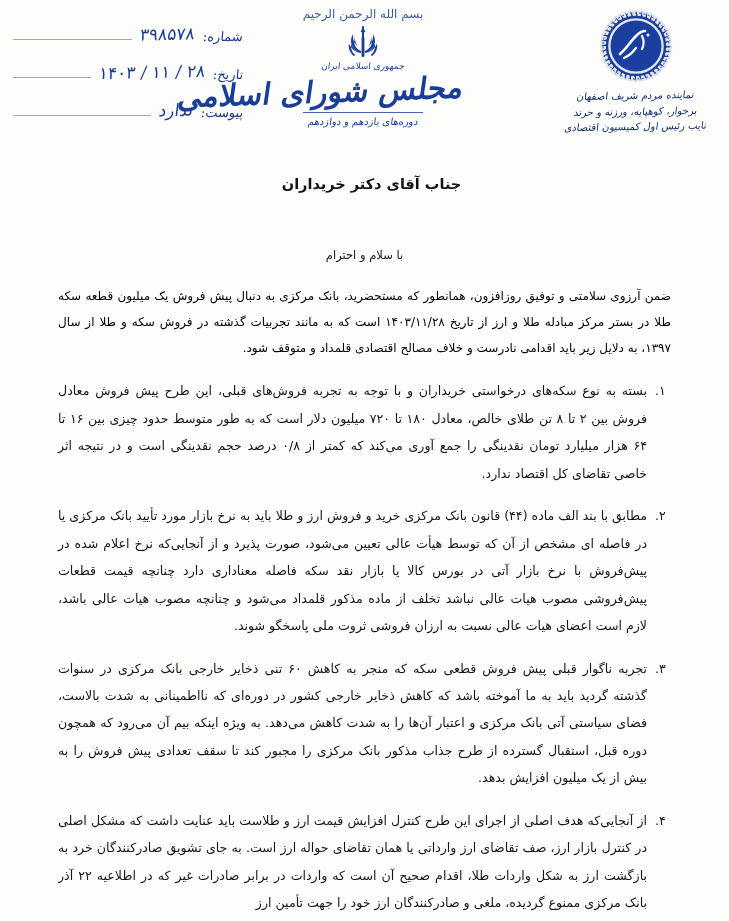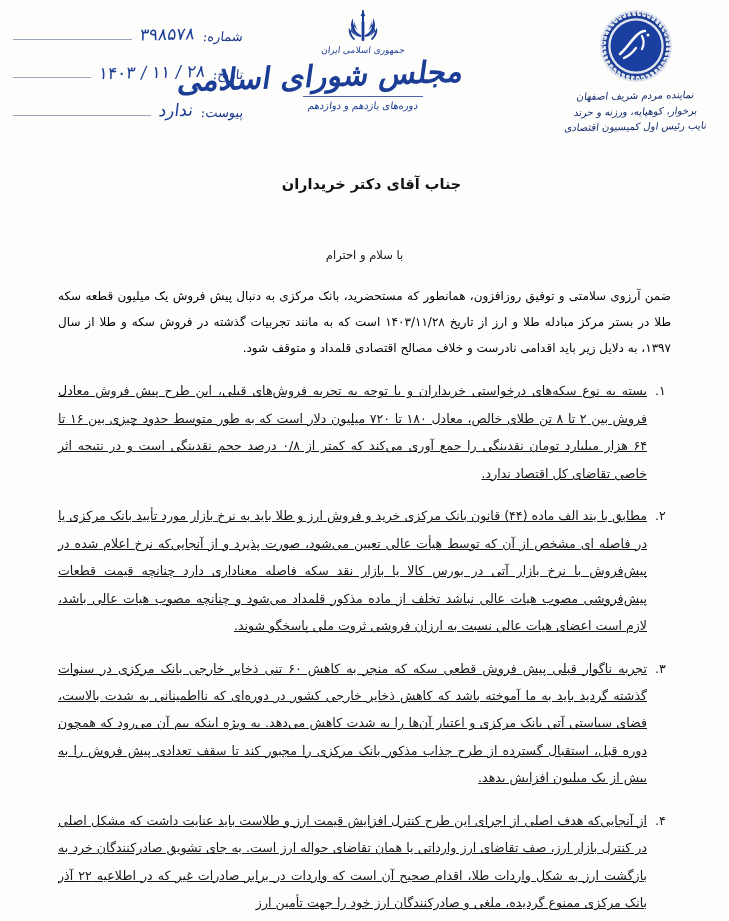--- a/index.html
+++ b/index.html
@@ -206,21 +206,20 @@
     min-width: 16px;
     text-align: left;
   }
   .list-text {
     flex: 1 1 auto;
     font-size: 12.6px;
     line-height: 2.18;
     text-align: justify;
     text-justify: inter-word;
     color: #14161a;
-    text-decoration: underline;
   }
   .clipped {
     overflow: hidden;
   }
   .scan-fade {
     position: absolute;
     left: 0; right: 0; bottom: 0;
     height: 3px;
     background: #fdfdfb;
   }
@@ -244,20 +243,21 @@
         <span class="reg-rule"></span>
       </div>
       <div class="reg-row">
         <span class="reg-label">پیوست:</span>
         <span class="reg-value">ندارد</span>
         <span class="reg-rule"></span>
       </div>
     </div>
 
     <div class="majles">
+      <div class="bismillah">بسم الله الرحمن الرحیم</div>
       <div class="emblem">
         <svg viewBox="0 0 40 36" width="40" height="36" aria-hidden="true">
           <g fill="#1b3d96">
             <rect x="19" y="2" width="2" height="13" rx="1"></rect>
             <path d="M20 3.5 l2.4 4.2 a6 6 0 0 1 -4.8 0 z"></path>
             <path d="M12.5 9 c-1.2 4.5 -0.6 9.5 2.1 13.2 c-3.6 -2.6 -5.3 -7.6 -4.4 -12.2 c-2.6 3.6 -2.9 9 -0.6 13 c1.6 2.8 4.3 4.9 7.2 6 c-4.9 -1 -9.2 -4.6 -10.7 -9.4 c-1.2 4.6 0.9 9.8 5 12.6 l1 -1.5 c-3.4 -2.6 -5 -7.2 -3.7 -11.2 c1.1 4.6 4.9 8.4 9.4 9.6 l0.6 -1.8 c-4 -1.3 -7 -5 -7.3 -9.2 z"></path>
             <path d="M27.5 9 c1.2 4.5 0.6 9.5 -2.1 13.2 c3.6 -2.6 5.3 -7.6 4.4 -12.2 c2.6 3.6 2.9 9 0.6 13 c-1.6 2.8 -4.3 4.9 -7.2 6 c4.9 -1 9.2 -4.6 10.7 -9.4 c1.2 4.6 -0.9 9.8 -5 12.6 l-1 -1.5 c3.4 -2.6 5 -7.2 3.7 -11.2 c-1.1 4.6 -4.9 8.4 -9.4 9.6 l-0.6 -1.8 c4 -1.3 7 -5 7.3 -9.2 z"></path>
             <rect x="18.6" y="13" width="2.8" height="20" rx="1.2"></rect>
           </g>
         </svg>

